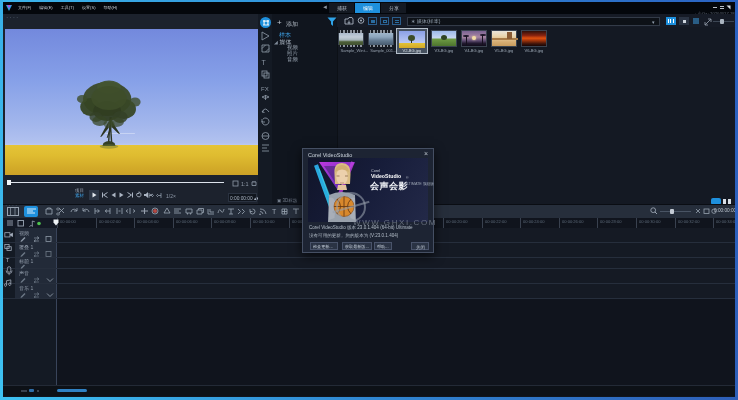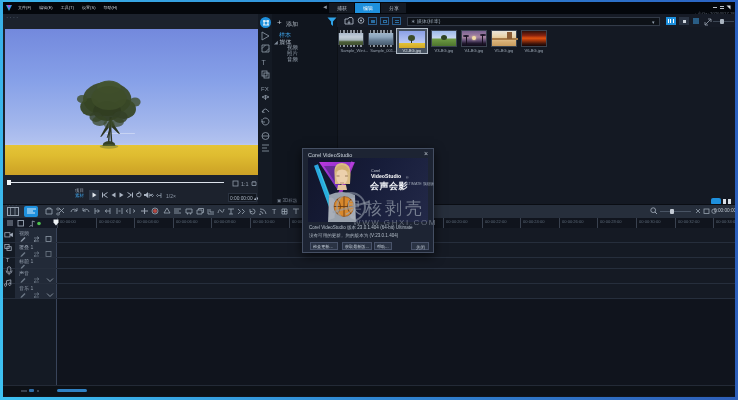--- a/index.html
+++ b/index.html
@@ -435,21 +435,20 @@
         <path d="M26 48.5 H46 M36 38.5 V58.5 M29 41 Q36 48.5 29 56 M43 41 Q36 48.5 43 56" stroke="#6b3c14" stroke-width="0.9" fill="none"></path>
 
         <text x="63" y="13.5" font-size="3.8" fill="#c8cdd6" font-family="Liberation Sans">Corel</text>
         <text x="63" y="20" font-size="5.2" fill="#ffffff" font-weight="bold" font-family="Liberation Sans">VideoStudio</text>
         <text x="62" y="30.5" font-size="9" fill="#f2f4f8" font-weight="bold" font-family="Liberation Sans" letter-spacing="0.5">会声会影</text>
         <text x="98" y="21" font-size="3.5" fill="#b8bec8" font-family="Liberation Sans">®</text>
       </svg>
     </div>
     <div class="abs" style="left:101px;top:32px;color:#9aa3b2;font-size:6px;z-index:3;"><span class="sc" style="transform:scale(0.62);white-space:nowrap;">ULTIMATE 旗舰版</span></div>
 
-    <div class="abs" style="left:42px;top:48px;color:rgba(158,166,178,0.68);font-size:17px;letter-spacing:3px;z-index:5;white-space:nowrap;">果核剥壳</div>
     <div class="abs" style="left:50px;top:68.5px;color:rgba(152,160,172,0.6);font-size:8px;letter-spacing:1.6px;z-index:5;white-space:nowrap;">WWW.GHXI.COM</div>
     <div class="abs" style="left:33px;top:43px;width:30px;height:30px;border:2px solid rgba(152,160,172,0.58);border-radius:50%;z-index:5;"></div>
     <div class="abs" style="left:29px;top:57px;width:38px;height:2px;background:rgba(152,160,172,0.58);transform:rotate(-16deg);z-index:6;"></div>
 
     <div class="abs" style="left:6px;top:75px;color:#b4bec9;font-size:6px;"><span class="sc" style="transform:scale(0.76);white-space:nowrap;">Corel VideoStudio 版本 23.0.1.404 (64-bit) Ultimate</span></div>
     <div class="abs" style="left:6px;top:83px;color:#b4bec9;font-size:6px;"><span class="sc" style="transform:scale(0.76);white-space:nowrap;">没有可用的更新。您的版本为 (V:23.0.1.404)</span></div>
 
     <div class="abs" style="left:7px;top:93px;width:28px;height:7.5px;background:#2a3344;border:1px solid #49536a;"></div>
     <div class="abs" style="left:10px;top:95px;color:#c3ccd8;font-size:6px;"><span class="sc" style="transform:scale(0.68);white-space:nowrap;">检查更新...</span></div>
     <div class="abs" style="left:39px;top:93px;width:30px;height:7.5px;background:#2a3344;border:1px solid #49536a;"></div>

